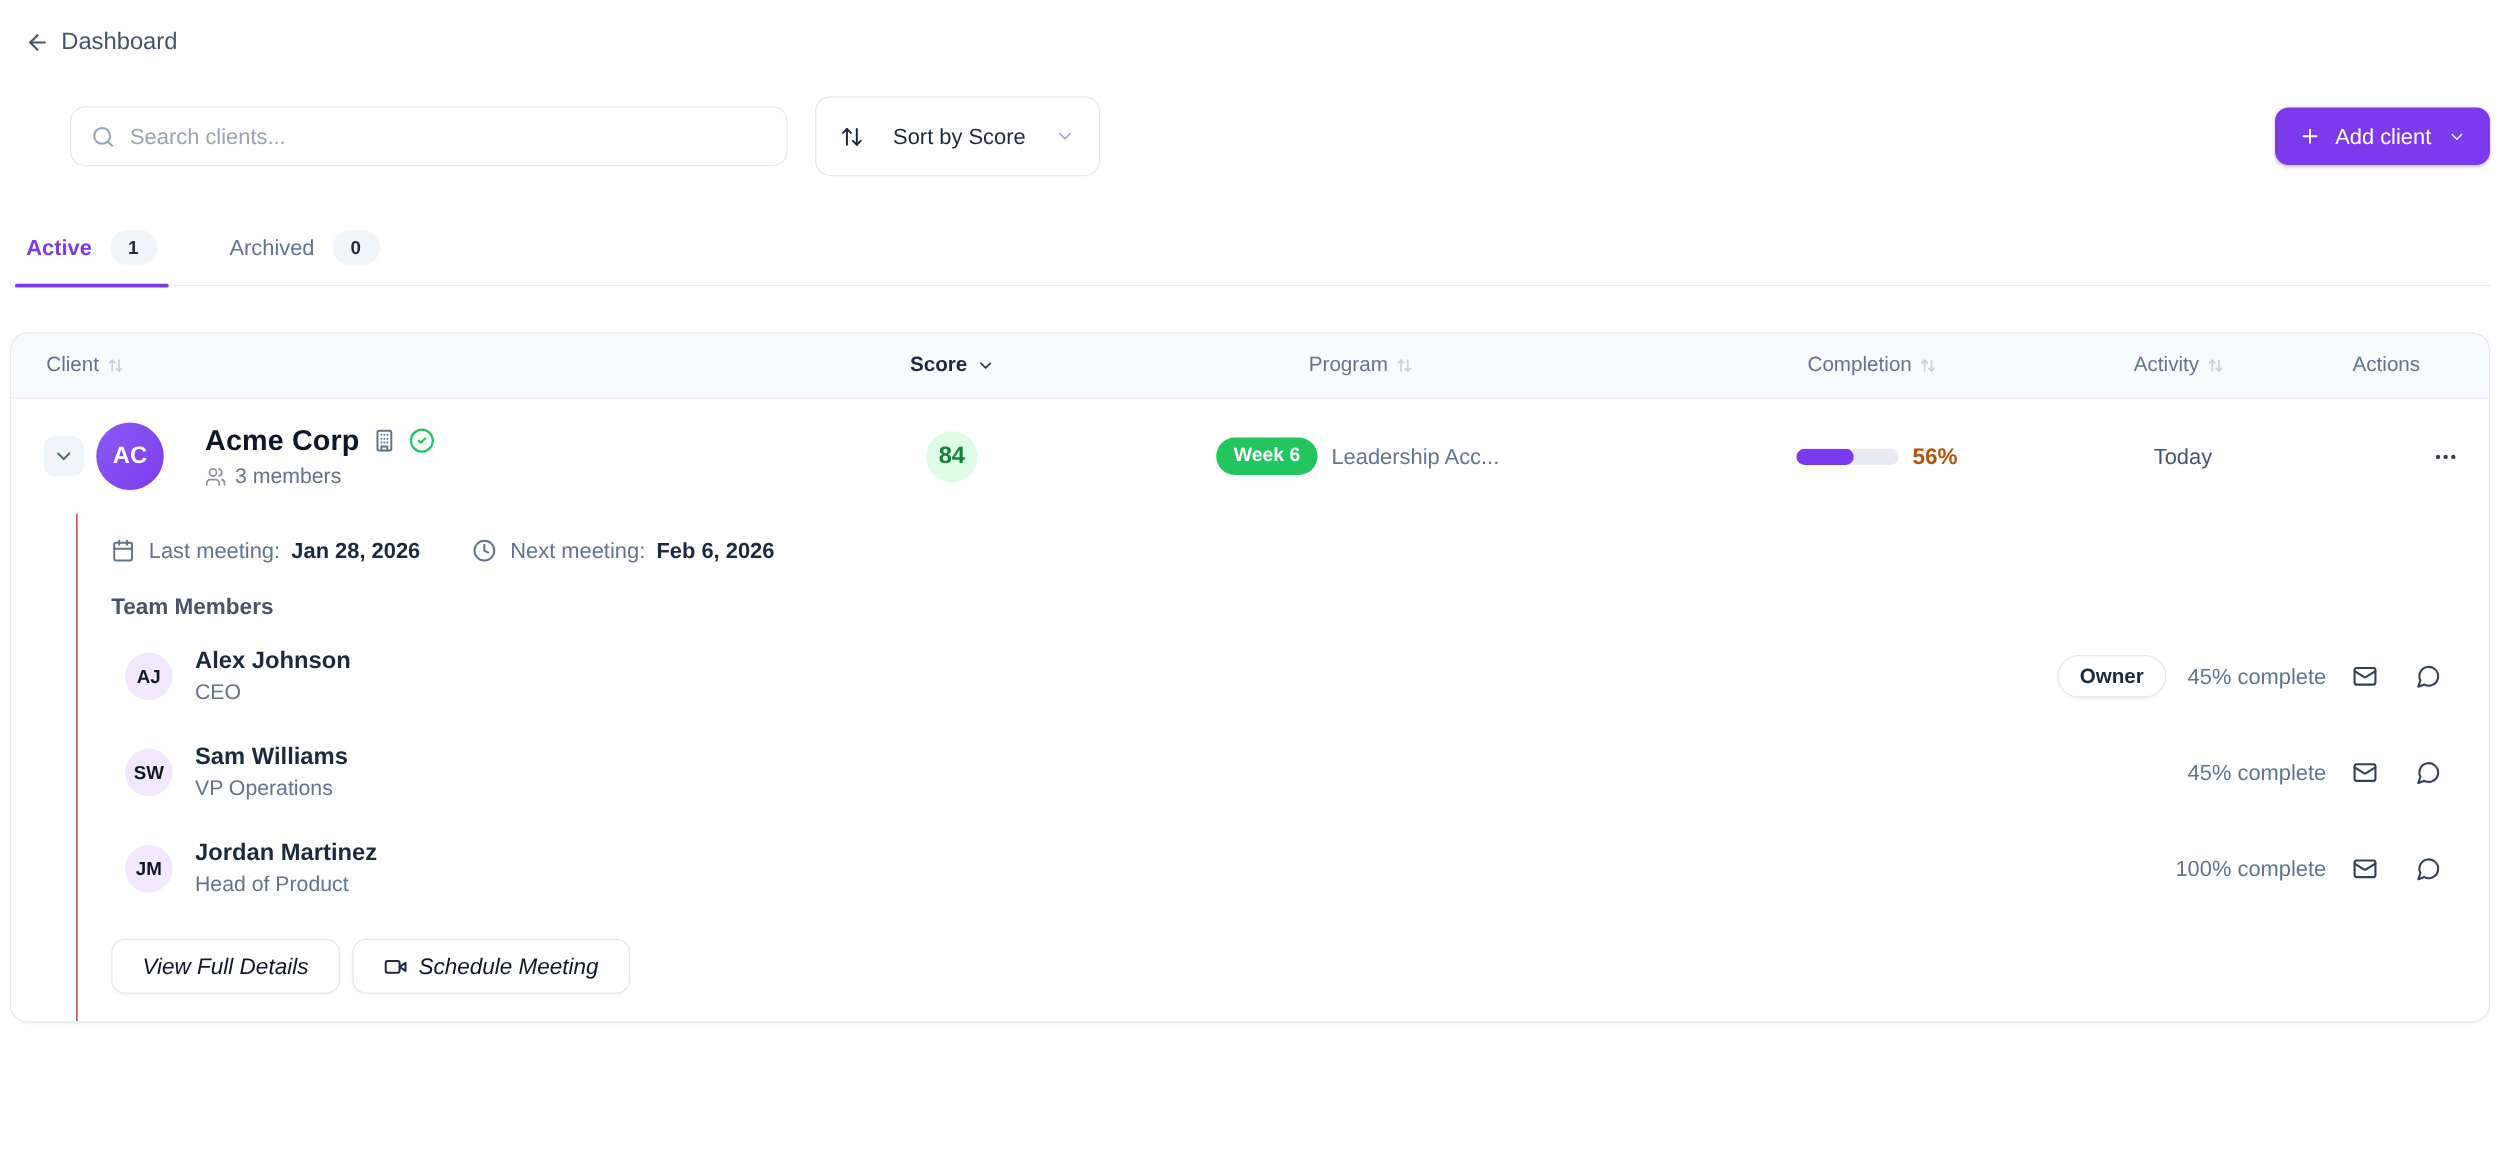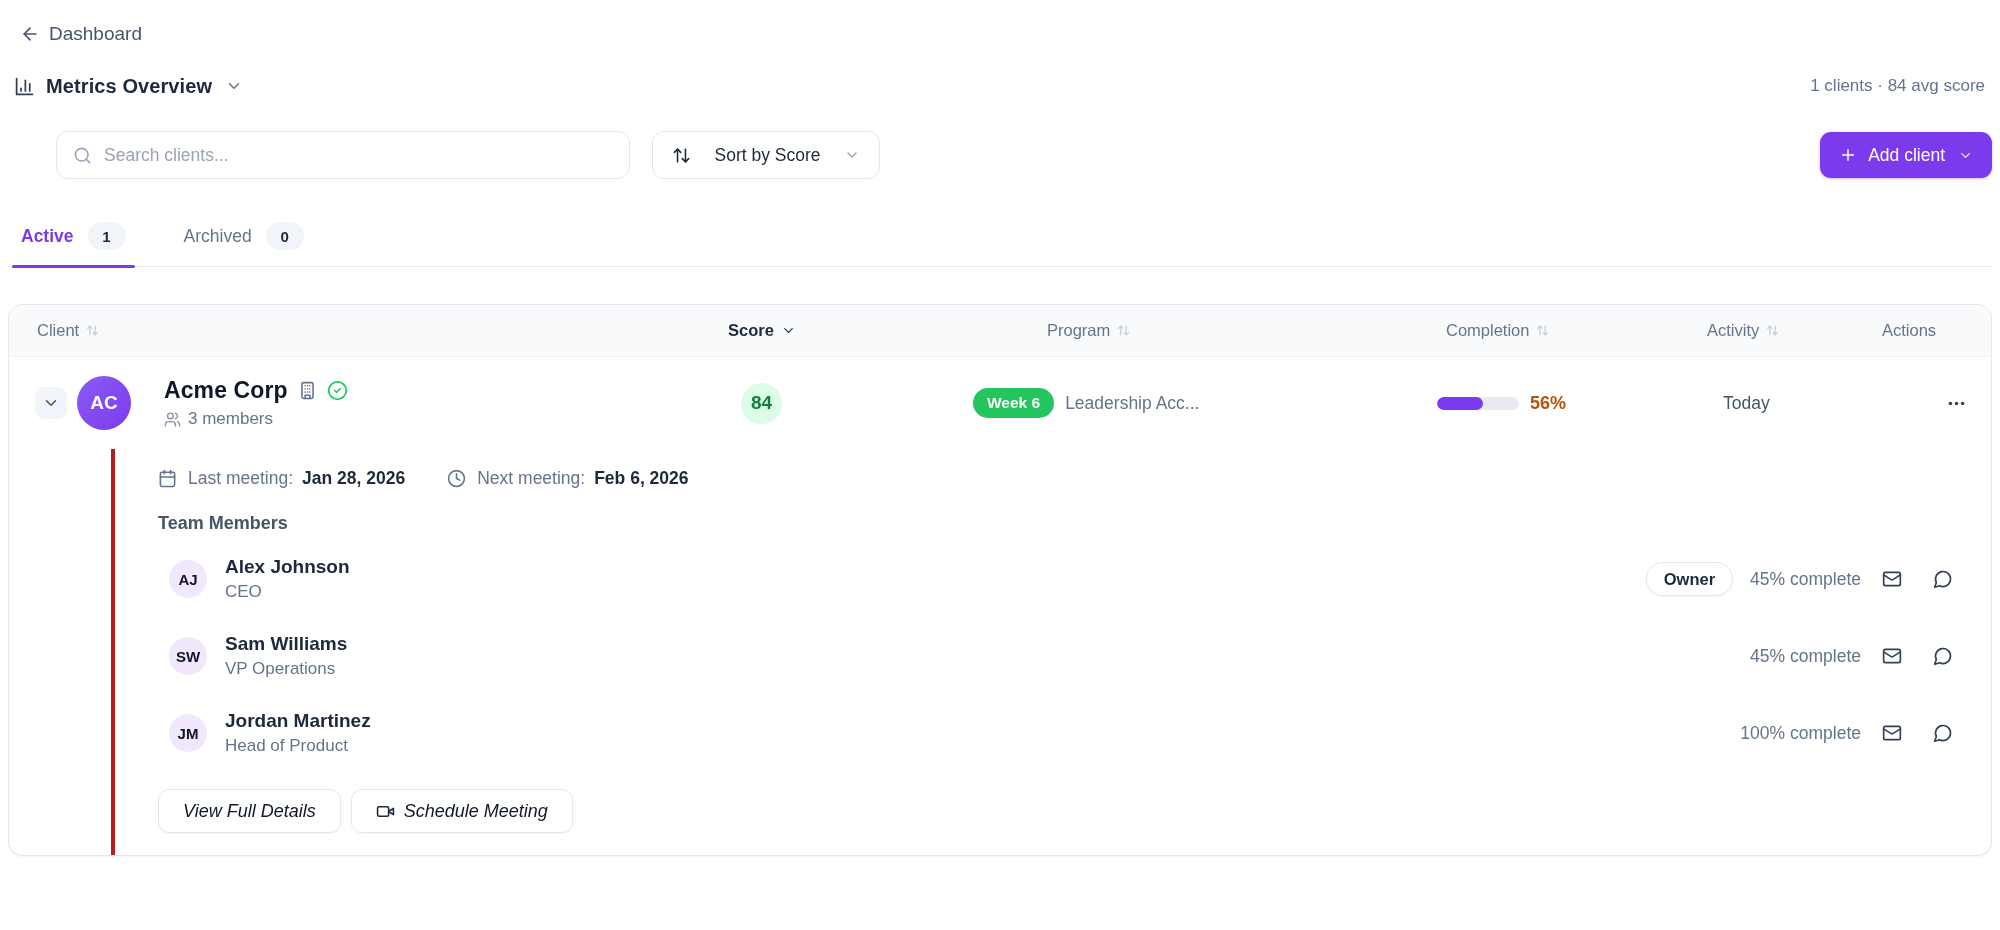--- a/index.html
+++ b/index.html
@@ -17,21 +17,21 @@
   .view-select .chev { color: #64748b; display: flex; margin-left: 2px; }
   .summary { margin-left: auto; font-size: 17px; color: #64748b; }
 
   
   .toolbar { margin-top: 31px; display: flex; align-items: center; margin-left: 48px; }
   .search-box { width: 574px; height: 48px; border: 1px solid #e5e7eb; border-radius: 12px; background: #fff;
     display: flex; align-items: center; padding: 0 16px; gap: 12px; }
   .search-box .s-ic { color: #94a3b8; display: flex; }
   .search-box input { border: 0; outline: 0; flex: 1; font-family: inherit; font-size: 17.5px; color: #334155; background: transparent; }
   .search-box input::placeholder { color: #9aa4b2; }
-  .sort-btn { margin-left: 22px; width: 228px; height: 48px; border: 1px solid #e5e7eb; border-radius: 12px; background: #fff;
+  .sort-btn { margin-left: 22px; width: 228px; height: 64px; border: 1px solid #e5e7eb; border-radius: 12px; background: #fff;
     display: flex; align-items: center; padding: 0 19px; cursor: pointer; }
   .sort-btn .updown { color: #1e293b; display: flex; }
   .sort-btn .s-label { flex: 1; text-align: center; font-size: 17.5px; color: #1e293b; }
   .sort-btn .chev { color: #94a3b8; display: flex; }
   .add-btn { margin-left: auto; height: 46px; padding: 0 19px; border: 0; border-radius: 11px; background: #7c3aed; color: #fff;
     display: inline-flex; align-items: center; gap: 11px; font-family: inherit; font-size: 17.5px; font-weight: 500; cursor: pointer;
     box-shadow: 0 1px 3px rgba(124,58,237,.35); }
   .add-btn .chev { display: flex; opacity: .9; margin-left: 2px; }
 
   
@@ -85,21 +85,21 @@
   .progress-track { width: 82px; height: 13px; border-radius: 7px; background: #e9e9f0; overflow: hidden; }
   .progress-fill { height: 100%; border-radius: 7px; background: #7c3aed; }
   .completion-label { font-size: 18px; font-weight: 600; color: #b45309; }
 
   .c-activity { padding-left: 28px; font-size: 17.5px; color: #475569; }
   .c-actions { display: flex; justify-content: flex-end; padding-right: 20px; }
   .dots-btn { width: 38px; height: 38px; border: 0; background: transparent; color: #334155; border-radius: 9px;
     display: inline-flex; align-items: center; justify-content: center; cursor: pointer; }
 
   
-  .details { margin-left: 102px; border-left: 4px solid #b91c1c; padding: 14px 30px 22px 43px; }
+  .details { margin-left: 52px; border-left: 1px solid #b91c1c; padding: 14px 30px 22px 27px; }
   .meeting-row { display: flex; align-items: center; height: 30px; font-size: 17.5px; }
   .m-ic { color: #64748b; display: flex; margin-right: 11px; }
   .m-label { color: #64748b; }
   .m-value { color: #1e293b; font-weight: 600; margin-left: 9px; }
   .m-gap { width: 42px; }
   .team-title { margin-top: 20px; font-size: 18px; font-weight: 600; color: #475569; }
   .members { margin-top: 16px; display: flex; flex-direction: column; gap: 19px; }
   .member-row { display: flex; align-items: center; height: 58px; padding-left: 11px; }
   .avatar-sm { width: 38px; height: 38px; border-radius: 50%; background: #f1e8fd; color: #0f172a;
     font-size: 15px; font-weight: 600; display: flex; align-items: center; justify-content: center; flex: none; }
@@ -134,39 +134,20 @@
       <span>
         <svg width="20" height="20" viewBox="0 0 24 24" fill="none" stroke="currentColor" stroke-width="2" stroke-linecap="round" stroke-linejoin="round">
             <path d="M19 12H5"></path>
             <path d="m12 19-7-7 7-7"></path>
           </svg>
       </span>
       <span>Dashboard</span>
     </a>
   </div>
 
-  <div class="view-row">
-    <div class="view-select">
-      <span class="chart-ic">
-        <svg width="21" height="21" viewBox="0 0 24 24" fill="none" stroke="currentColor" stroke-width="2" stroke-linecap="round" stroke-linejoin="round">
-            <path d="M3 3v18h18"></path>
-            <path d="M18 17V9"></path>
-            <path d="M13 17V5"></path>
-            <path d="M8 17v-3"></path>
-          </svg>
-      </span>
-      <span class="label">Metrics Overview</span>
-      <span class="chev">
-        <svg width="18" height="18" viewBox="0 0 24 24" fill="none" stroke="currentColor" stroke-width="2" stroke-linecap="round" stroke-linejoin="round">
-            <path d="m6 9 6 6 6-6"></path>
-          </svg>
-      </span>
-    </div>
-    <span class="summary">1 clients · 84 avg score</span>
-  </div>
 
   <div class="toolbar">
     <div class="search-box">
       <span class="s-ic">
         <svg width="19" height="19" viewBox="0 0 24 24" fill="none" stroke="currentColor" stroke-width="2" stroke-linecap="round" stroke-linejoin="round">
             <circle cx="11" cy="11" r="8"></circle>
             <path d="m21 21-4.3-4.3"></path>
           </svg>
       </span>
       <input type="text" placeholder="Search clients..." style="">

